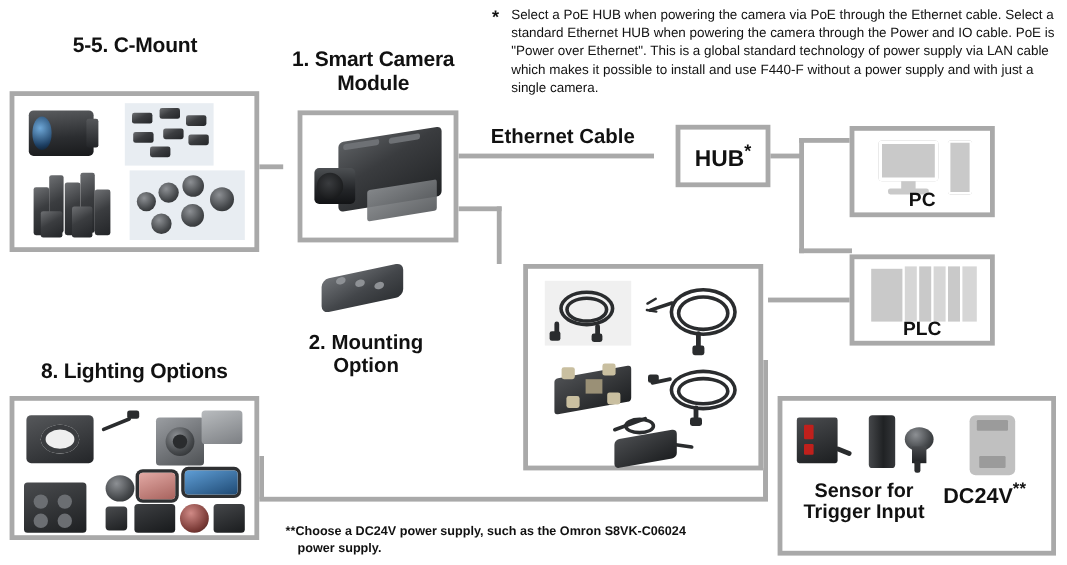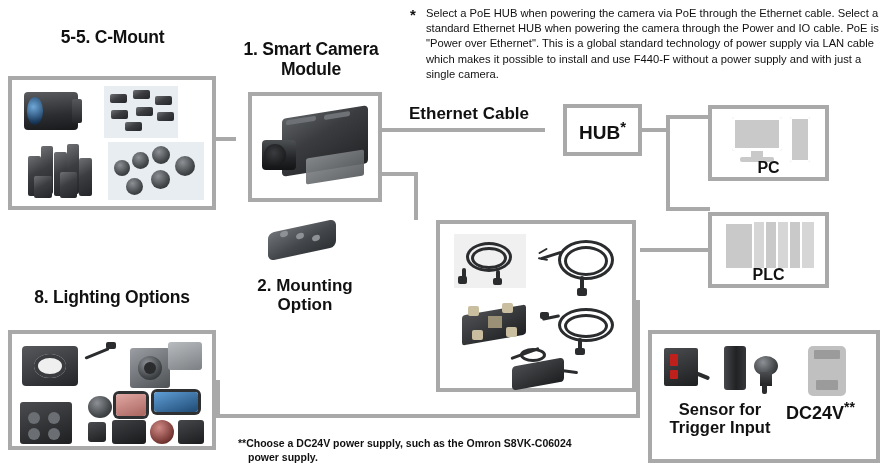--- a/index.html
+++ b/index.html
@@ -286,21 +286,21 @@
 
     <div class="ph" style="left:58px; top:124px; width:84px; height:42px;">
       <div class="ph" style="left:14px; top:14px; width:52px; height:24px; border-radius:4px;
            background:linear-gradient(160deg,#4a4c4f,#1c1e20); transform:skewY(-10deg);"></div>
       <div class="wire" style="position:absolute; left:12px; top:4px; width:30px; height:3px; transform:rotate(-20deg);"></div>
       <div class="cable" style="position:absolute; left:22px; top:0px; width:26px; height:14px;"></div>
       <div class="wire" style="position:absolute; left:62px; top:22px; width:18px; height:3px; transform:rotate(8deg);"></div>
     </div>
   </div>
 
-  <div class="hdr" style="left:8px; top:288px; width:208px; font-size:17.5px;">8. Lighting Options</div>
+  <div class="hdr" style="left:8px; top:300px; width:208px; font-size:17.5px;">8. Lighting Options</div>
   <div class="box" style="left:8px; top:330px; width:208px; height:120px;">
 
     <div class="ph" style="left:10px; top:8px; width:62px; height:46px;">
       <div class="ph" style="left:0; top:4px; width:56px; height:40px; border-radius:4px;
            background:linear-gradient(160deg,#56585b,#232528);"></div>
       <div class="ph" style="left:12px; top:12px; width:32px; height:24px; border-radius:50%;
            background:#efefef; box-shadow: inset 0 0 0 4px #3a3c3f;"></div>
     </div>
     <div class="wire" style="position:absolute; left:72px; top:18px; width:26px; height:3px; transform:rotate(-22deg);"></div>
     <div class="wire" style="position:absolute; left:94px; top:8px; width:10px; height:7px; border-radius:2px;"></div>

